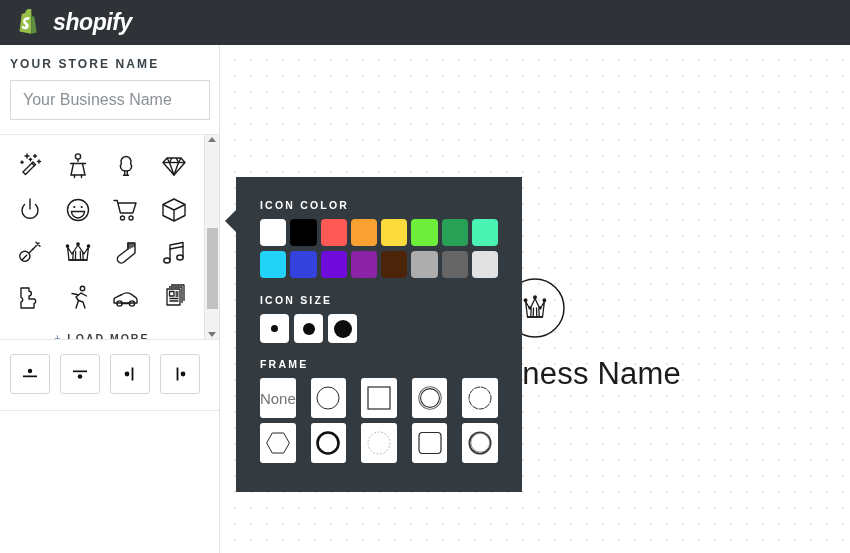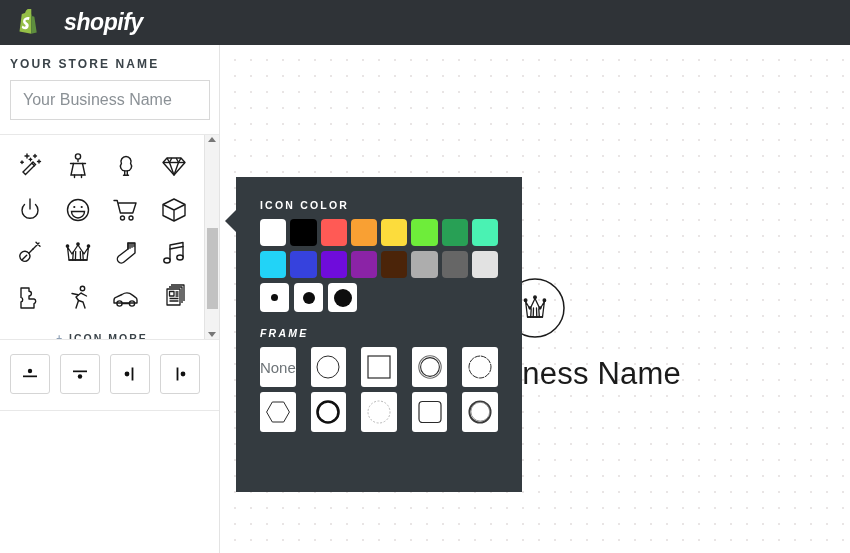--- a/index.html
+++ b/index.html
@@ -11,21 +11,21 @@
   }
   .app { position: relative; width: 850px; height: 553px; display: flex; flex-direction: column; }
 
   
   .topbar {
     height: 45px; min-height: 45px;
     background: #2f3337;
     display: flex; align-items: center;
     padding-left: 16px;
   }
-  .brand { display: flex; align-items: center; gap: 24px; }
+  .brand { display: flex; align-items: center; gap: 13px; }
   .brand-wordmark {
     color: #ffffff;
     font-size: 23px;
     font-style: italic;
     font-weight: bold;
     letter-spacing: -0.4px;
     font-family: "Liberation Sans", sans-serif;
   }
 
   
@@ -226,21 +226,21 @@
     display: flex; align-items: center; justify-content: center;
     cursor: pointer;
     overflow: hidden;
   }
   .frame-none {
     color: #6e7478;
     font-size: 15px;
     font-family: "Liberation Sans", sans-serif;
   }
   .mt18 { margin-top: 16px; }
-  .mt14 { margin-top: 15px; font-style: italic; }
+  .mt14 { margin-top: 15px; }
 </style>
 </head>
 <body>
 
 <div class="app">
 
   <div class="topbar">
     <div class="brand">
       <span>
         <svg width="24" height="28" viewBox="0 0 24 28">
@@ -404,21 +404,21 @@
                 <path d="M11 5 h13 v16 M13 3 h13 v16"></path>
                 <rect x="11.5" y="9.5" width="4.5" height="4.5"></rect>
                 <path d="M17.5 10 h3 M17.5 12 h3 M17.5 14 h3 M11.5 16.5 h9 M11.5 19 h9"></path>
               </svg>
             </div>
 
           </div>
 
           <div class="load-more">
             <span class="plus">+</span>
-            <span>ICON MORE</span>
+            <span>LOAD MORE</span>
           </div>
         </div>
 
         <div class="vscroll">
           <div class="vs-arrow vs-up"></div>
           <div class="vs-track">
             <div class="vs-thumb"></div>
           </div>
           <div class="vs-arrow vs-down"></div>
         </div>
@@ -494,20 +494,21 @@
         <div class="swatch" style="background:#22d3f7"></div>
         <div class="swatch" style="background:#3642dd"></div>
         <div class="swatch" style="background:#6f0cdb"></div>
         <div class="swatch" style="background:#8b23a6"></div>
         <div class="swatch" style="background:#4b2409"></div>
         <div class="swatch" style="background:#adadad"></div>
         <div class="swatch" style="background:#666666"></div>
         <div class="swatch" style="background:#e2e2e2"></div>
       </div>
 
+      <div class="panel-label mt18">ICON SIZE</div>
       <div class="size-row">
         <div class="size-btn">
           <span class="size-dot" style="width:7px;height:7px"></span>
         </div>
         <div class="size-btn">
           <span class="size-dot" style="width:12px;height:12px"></span>
         </div>
         <div class="size-btn">
           <span class="size-dot" style="width:18px;height:18px"></span>
         </div>

